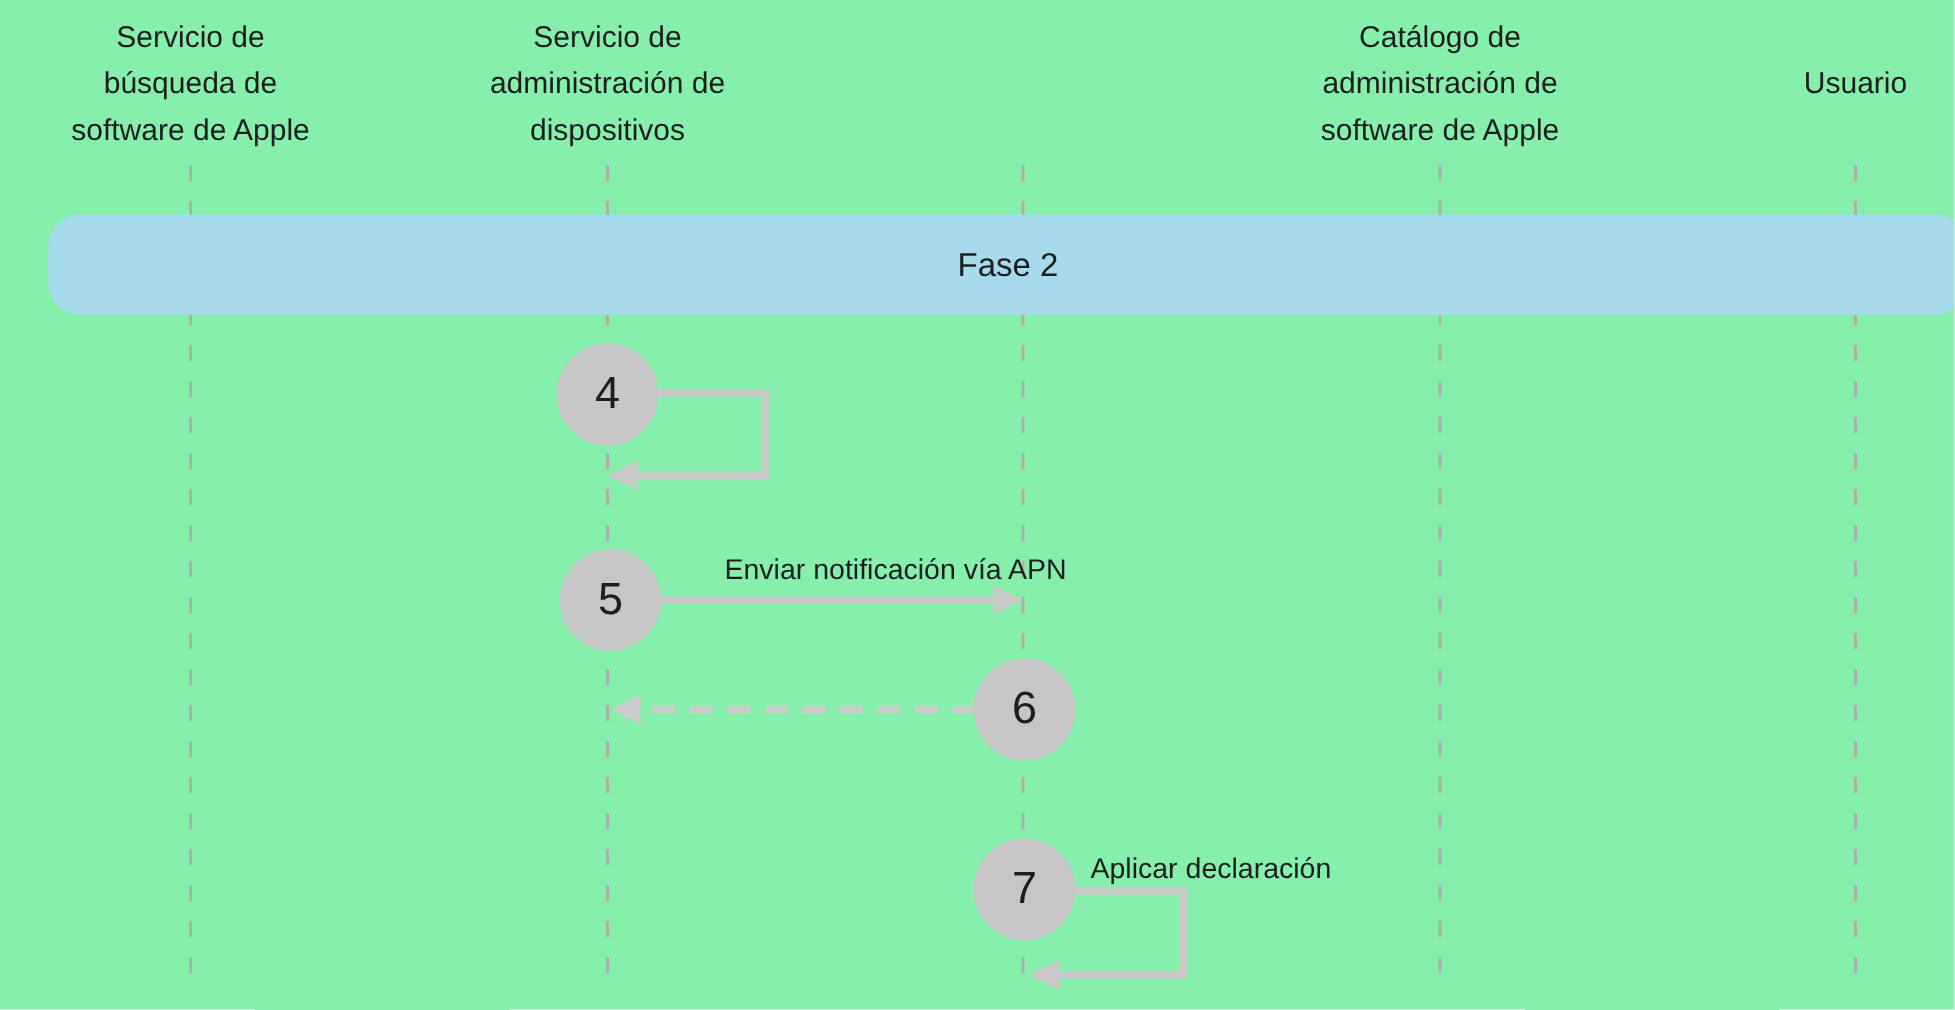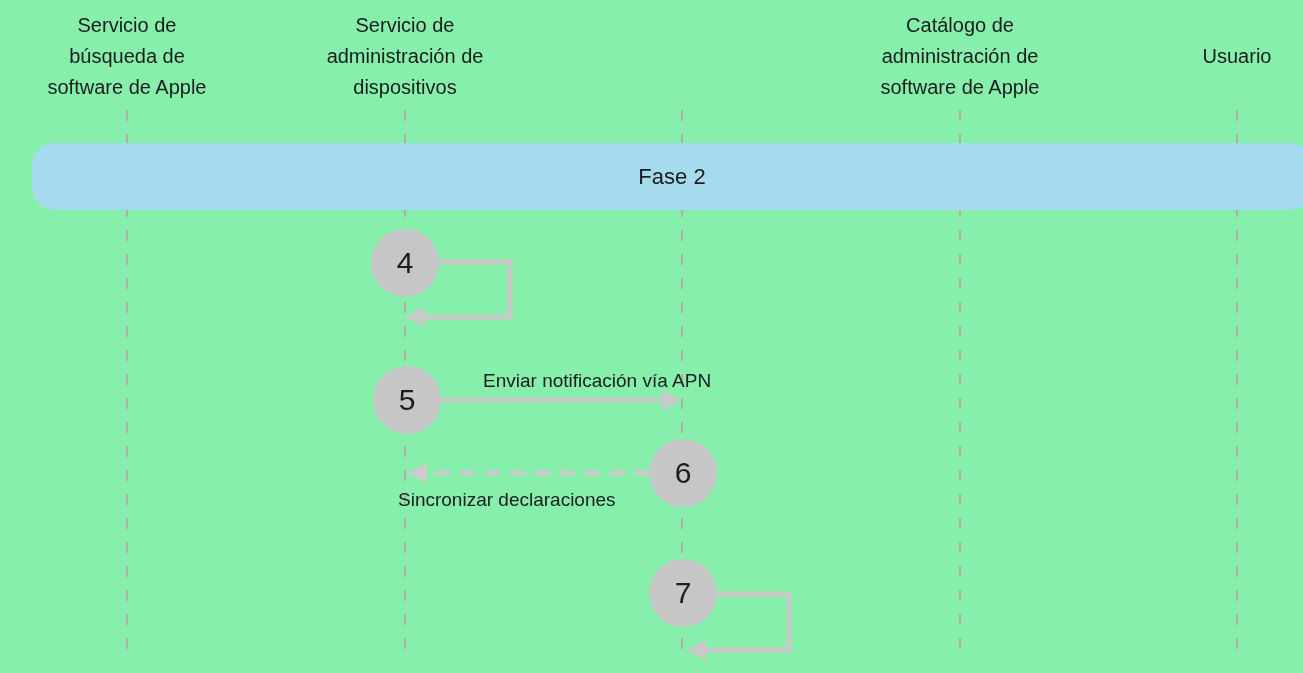--- a/index.html
+++ b/index.html
@@ -164,15 +164,15 @@
       <polygon points="706,640 706,660 686,650" fill="#c9c9c9"></polygon>
     </g>
   </svg>
 
   <div class="step-circle circle-4">4</div>
   <div class="step-circle circle-5">5</div>
   <div class="step-circle circle-6">6</div>
   <div class="step-circle circle-7">7</div>
 
   <div class="step-label label-5">Enviar notificación vía APN</div>
-  <div class="step-label label-6">Sincronizar declaraciones</div>
+  <div class="step-label label-7">Aplicar declaración</div>
 
 </div>
 
 </body></html>

